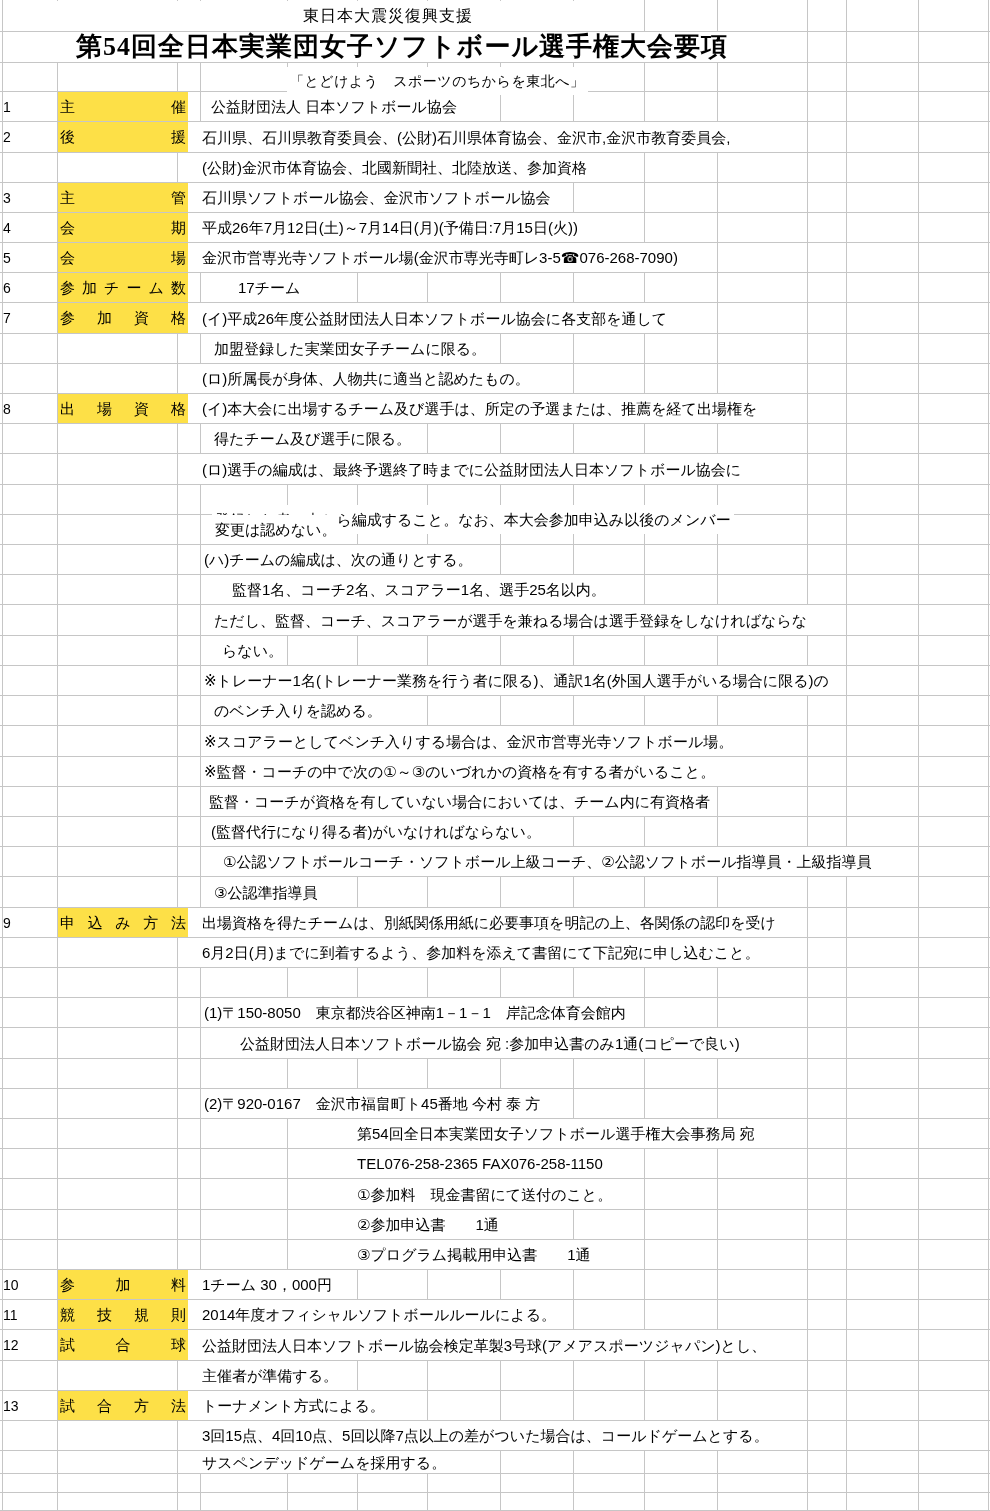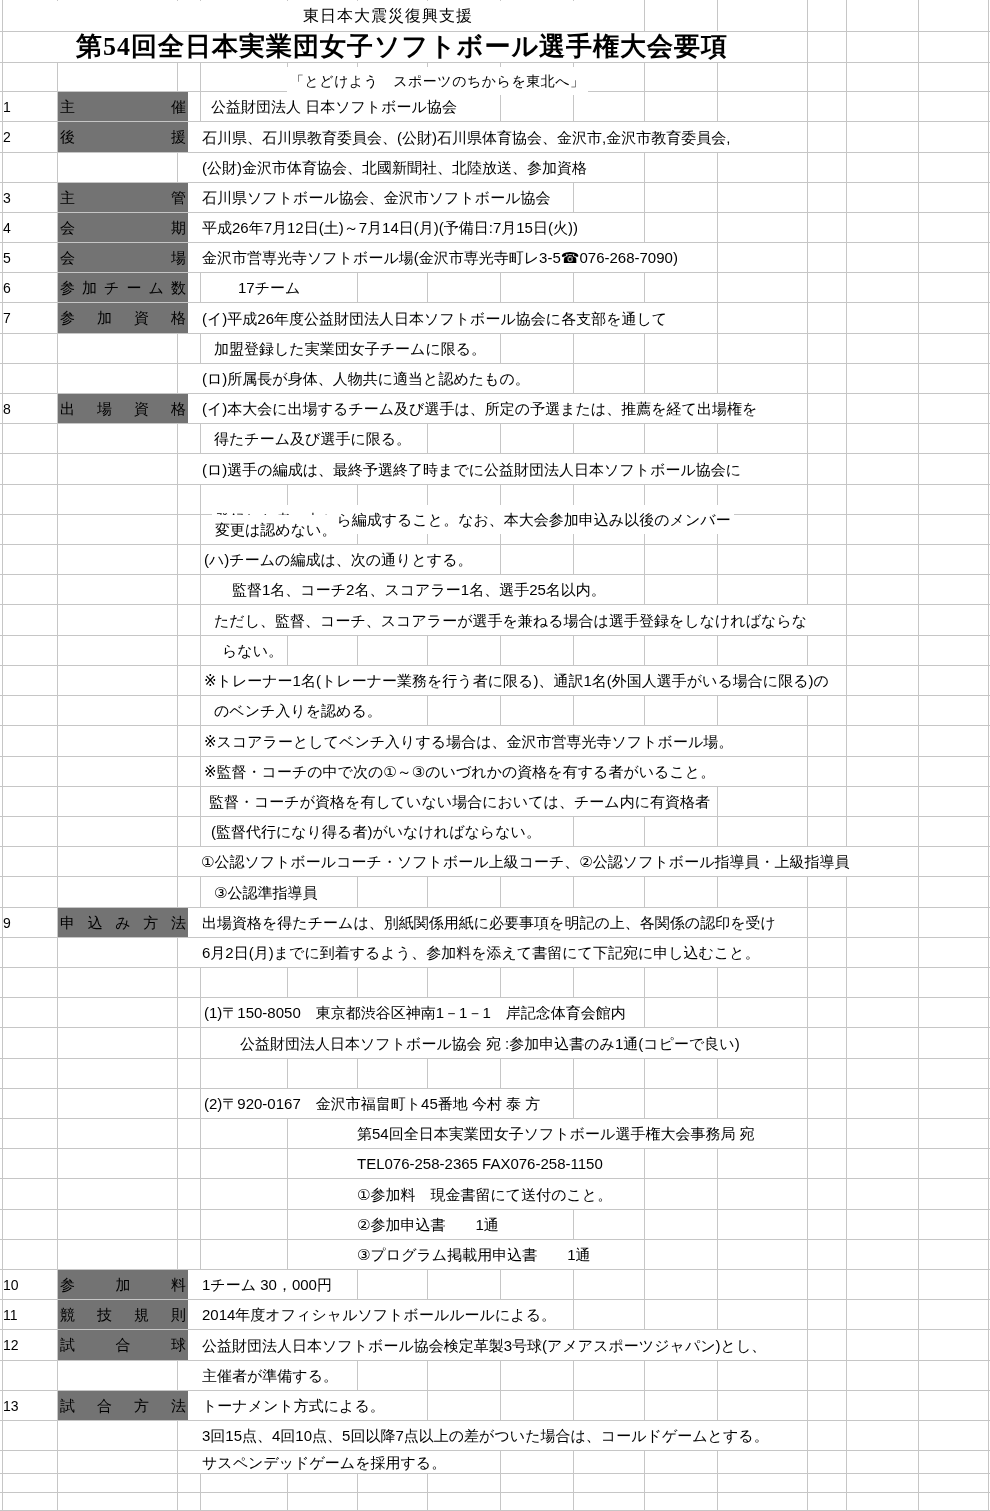--- a/index.html
+++ b/index.html
@@ -22,21 +22,21 @@
   }
   .sec-no{
     position:absolute;z-index:2;
     background:#ffffff;
     display:flex;align-items:center;
     font-size:14px;line-height:1;
     width:22px;
   }
   .sec-label{
     position:absolute;z-index:2;
-    background:#737373;
+    background:#fde047;
     font-size:15px;
     text-align:justify;text-align-last:justify;
     -moz-text-align-last:justify;
     padding:0 2px;
     box-sizing:border-box;
     overflow:hidden;
   }
   .doc-title{
     font-family:"Liberation Serif","DejaVu Serif",serif;
     font-weight:bold;
@@ -156,21 +156,21 @@
       <div class="cell-line" style="top: 545px; height: 29px; left: 201px;">(ハ)チームの編成は、次の通りとする。</div>
       <div class="cell-line" style="top: 575px; height: 29px; left: 229px;">監督1名、コーチ2名、スコアラー1名、選手25名以内。</div>
       <div class="cell-line" style="top: 605px; height: 30px; left: 211px;">ただし、監督、コーチ、スコアラーが選手を兼ねる場合は選手登録をしなければならな</div>
       <div class="cell-line" style="top: 636px; height: 29px; left: 219px; text-align: center;">らない。</div>
       <div class="cell-line" style="top: 666px; height: 29px; left: 201px;">※トレーナー1名(トレーナー業務を行う者に限る)、通訳1名(外国人選手がいる場合に限る)の</div>
       <div class="cell-line" style="top: 696px; height: 29px; left: 211px;">のベンチ入りを認める。</div>
       <div class="cell-line" style="top: 726px; height: 30px; left: 201px;">※スコアラーとしてベンチ入りする場合は、金沢市営専光寺ソフトボール場。</div>
       <div class="cell-line" style="top: 757px; height: 29px; left: 201px;">※監督・コーチの中で次の①～③のいづれかの資格を有する者がいること。</div>
       <div class="cell-line" style="top: 787px; height: 29px; left: 206px;">監督・コーチが資格を有していない場合においては、チーム内に有資格者</div>
       <div class="cell-line" style="top: 817px; height: 29px; left: 208px;">(監督代行になり得る者)がいなければならない。</div>
-      <div class="cell-line" style="top: 847px; height: 29px; left: 198px; text-align: right;">①公認ソフトボールコーチ・ソフトボール上級コーチ、②公認ソフトボール指導員・上級指導員</div>
+      <div class="cell-line" style="top: 847px; height: 29px; left: 220px; text-align: right;">①公認ソフトボールコーチ・ソフトボール上級コーチ、②公認ソフトボール指導員・上級指導員</div>
       <div class="cell-line" style="top: 877px; height: 30px; left: 211px;">③公認準指導員</div>
       <div class="sec-no" style="left: 3px; top: 908px; height: 29px;">9</div>
       <div class="sec-label" style="left: 58px; width: 130px; top: 908px; height: 29px; line-height: 29px;">申込み方法</div>
       <div class="cell-line" style="top: 908px; height: 29px; left: 199px; text-align: right;">出場資格を得たチームは、別紙関係用紙に必要事項を明記の上、各関係の認印を受け</div>
       <div class="cell-line" style="top: 938px; height: 29px; left: 199px;">6月2日(月)までに到着するよう、参加料を添えて書留にて下記宛に申し込むこと。</div>
       <div class="cell-line" style="top: 998px; height: 29px; left: 201px;">(1)〒150-8050　東京都渋谷区神南1－1－1　岸記念体育会館内</div>
       <div class="cell-line" style="top: 1028px; height: 30px; left: 237px;">公益財団法人日本ソフトボール協会 宛 :参加申込書のみ1通(コピーで良い)</div>
       <div class="cell-line" style="top: 1089px; height: 29px; left: 201px;">(2)〒920-0167　金沢市福畠町ト45番地 今村 泰 方</div>
       <div class="cell-line" style="top: 1119px; height: 29px; left: 354px;">第54回全日本実業団女子ソフトボール選手権大会事務局 宛</div>
       <div class="cell-line" style="top: 1149px; height: 29px; left: 354px;">TEL076-258-2365 FAX076-258-1150</div>

